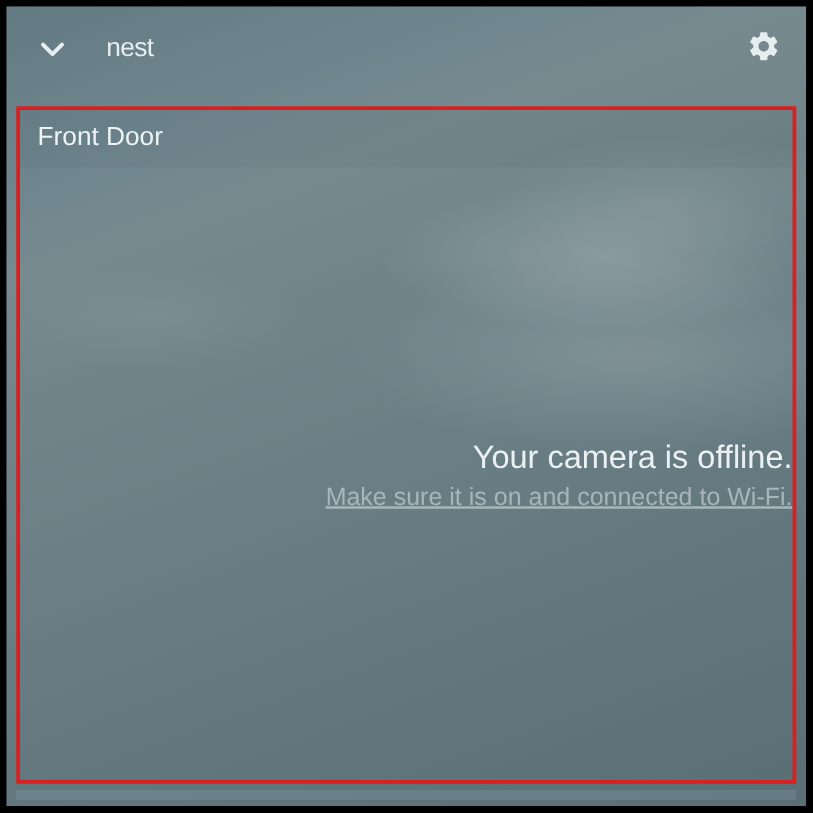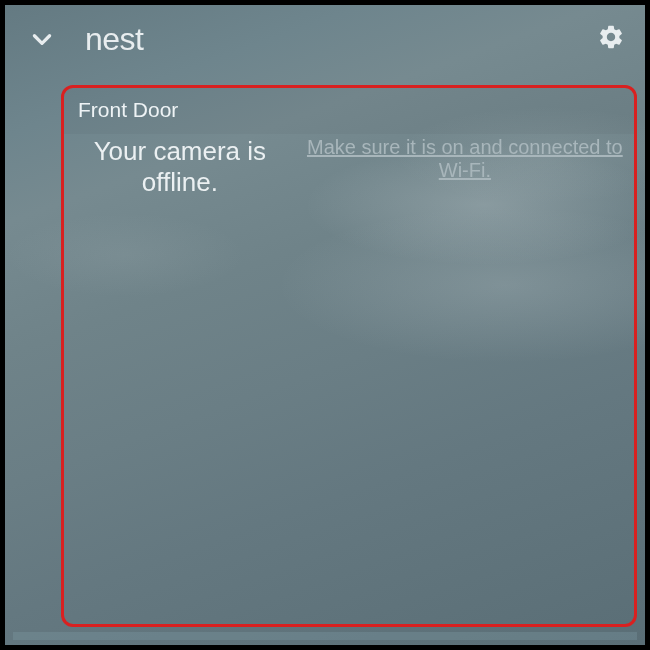--- a/index.html
+++ b/index.html
@@ -68,21 +68,21 @@
       align-items: center;
       justify-content: center;
     }
     
     .chevron-down svg {
       width: 26px;
       height: 26px;
     }
     
     .nest-logo {
-      font-size: 32px;
+      font-size: 21px;
       font-weight: 400;
       color: #e8edef;
       letter-spacing: -0.5px;
       cursor: pointer;
       font-family: -apple-system, BlinkMacSystemFont, sans-serif;
     }
     
     .settings-btn {
       cursor: pointer;
       display: flex;
@@ -95,45 +95,44 @@
       height: 28px;
     }
     
     .camera-card {
       position: absolute;
       top: 80px;
       left: 8px;
       right: 8px;
       bottom: 18px;
       border: 3px solid #d92020;
-      border-radius: 12px;
+      border-radius: 0;
       overflow: hidden;
-      margin-left: 48px;
     }
     
     .camera-header {
       padding: 10px 14px 12px 14px;
       background: rgba(0,0,0,0.03);
     }
     
     .camera-title {
       color: #eef3f5;
       font-size: 21px;
       font-weight: 400;
     }
     
     .camera-body {
       position: absolute;
       top: 48px;
       left: 0;
       right: 0;
       bottom: 0;
       display: flex;
-      flex-direction: row;
-      align-items: flex-start;
+      flex-direction: column;
+      align-items: flex-end;
       justify-content: center;
     }
     
     .offline-title {
       color: #ebf0f2;
       font-size: 26px;
       font-weight: 400;
       margin-bottom: 6px;
       text-align: center;
     }

